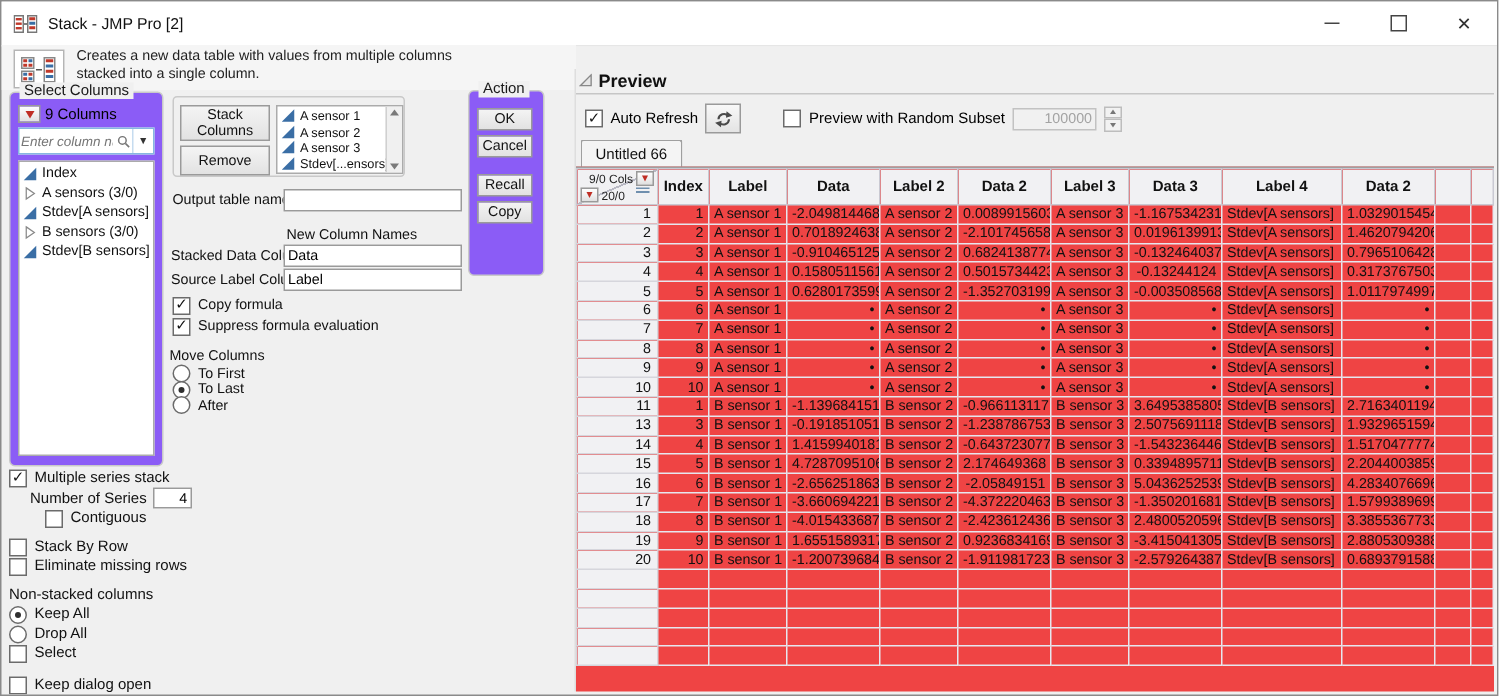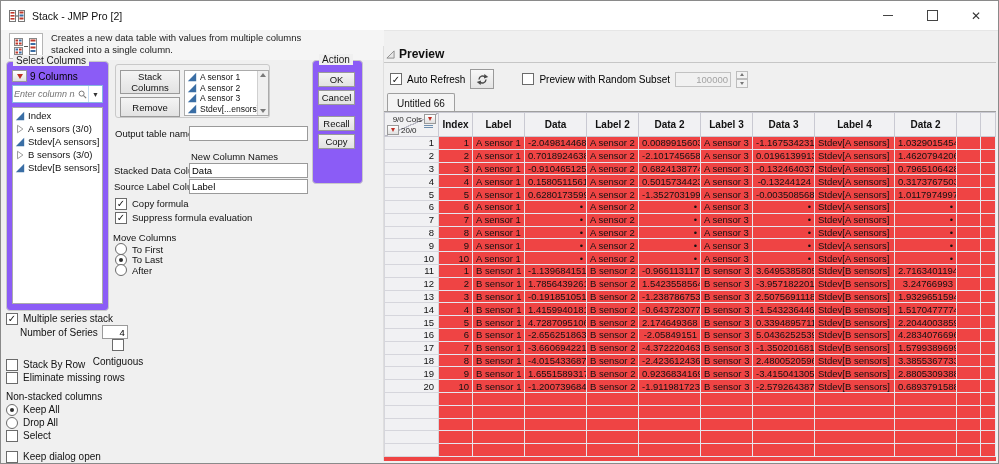--- a/index.html
+++ b/index.html
@@ -44,21 +44,21 @@
   .ic{display:inline-flex;width:10px;justify-content:center;flex:0 0 auto;}
 
   
   .opts{position:absolute;left:5px;top:282px;width:200px;font-size:10px;color:#111;}
   .cb-row,.rb-row{display:flex;align-items:center;gap:5px;height:13px;white-space:nowrap;}
   .cb{width:10px;height:10px;border:1px solid #6b6b6b;background:#fff;display:inline-flex;align-items:center;justify-content:center;flex:0 0 auto;}
   .cb.checked::before{content:"✓";font-size:10px;line-height:9px;color:#111;}
   .rb{width:10px;height:10px;border:1px solid #6b6b6b;border-radius:50%;background:#fff;display:inline-flex;align-items:center;justify-content:center;flex:0 0 auto;}
   .rb.sel::before{content:"";width:4px;height:4px;border-radius:50%;background:#2f2f2f;}
   .ind1{margin-left:14px;}
-  .ind2{margin-left:24px;flex-direction:column;}
+  .ind2{margin-left:24px;}
   .num-inp{width:20px;height:12px;border:1px solid #9a9a9a;font-size:9.5px;text-align:right;padding:0 2px;background:#fff;}
   .opt-row{display:flex;align-items:center;gap:4px;height:14px;} .gap6{height:6px;} .gap8{height:8px;}
   .plain-label{height:13px;display:flex;align-items:center;}
 
   
   .midpanel{position:absolute;left:112px;top:34px;width:196px;font-size:9.5px;color:#111;}
   .mid-inner{position:relative;border:1px solid #c9c9c9;border-radius:3px;height:54px;width:155px;margin-left:2px;display:flex;padding:5px 0 0 4px;box-sizing:border-box;}
   .btn{background:linear-gradient(#f4f4f4,#e2e2e2);border:1px solid #9a9a9a;font-size:9.5px;font-family:inherit;padding:0;color:#111;}
   .btn-col{display:flex;flex-direction:column;gap:3px;}
   .btn-col .btn{width:60px;height:33px;}
@@ -602,34 +602,20 @@
                 <td class="tleft">B sensor 2</td>
                 <td class="tright">-0.966113117</td>
                 <td class="tleft">B sensor 3</td>
                 <td class="tright">3.6495385805</td>
                 <td class="tleft">Stdev[B sensors]</td>
                 <td class="tright">2.7163401194</td>
                 <td></td>
                 <td></td>
               </tr>
               <tr>
-                <th class="rowhdr">12</th>
-                <td class="tright">2</td>
-                <td class="tleft">B sensor 1</td>
-                <td class="tright">1.7856439261</td>
-                <td class="tleft">B sensor 2</td>
-                <td class="tright">1.5423558564</td>
-                <td class="tleft">B sensor 3</td>
-                <td class="tright">-3.957182201</td>
-                <td class="tleft">Stdev[B sensors]</td>
-                <td class="tright">3.24766993</td>
-                <td></td>
-                <td></td>
-              </tr>
-              <tr>
                 <th class="rowhdr">13</th>
                 <td class="tright">3</td>
                 <td class="tleft">B sensor 1</td>
                 <td class="tright">-0.191851051</td>
                 <td class="tleft">B sensor 2</td>
                 <td class="tright">-1.238786753</td>
                 <td class="tleft">B sensor 3</td>
                 <td class="tright">2.5075691118</td>
                 <td class="tleft">Stdev[B sensors]</td>
                 <td class="tright">1.9329651594</td>

